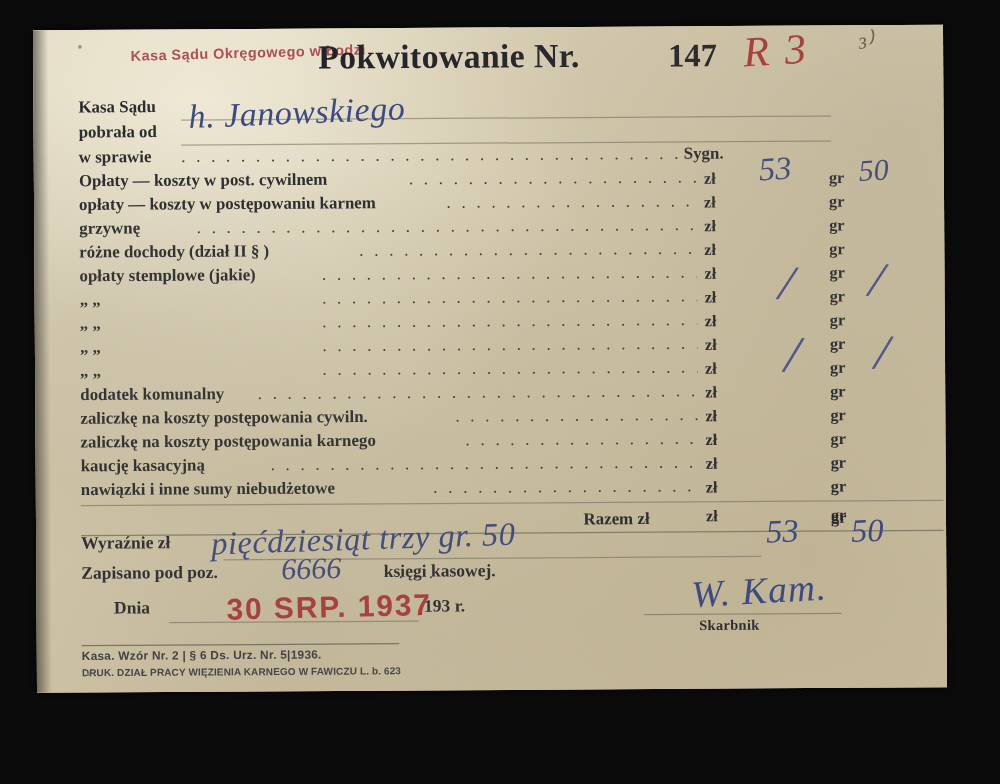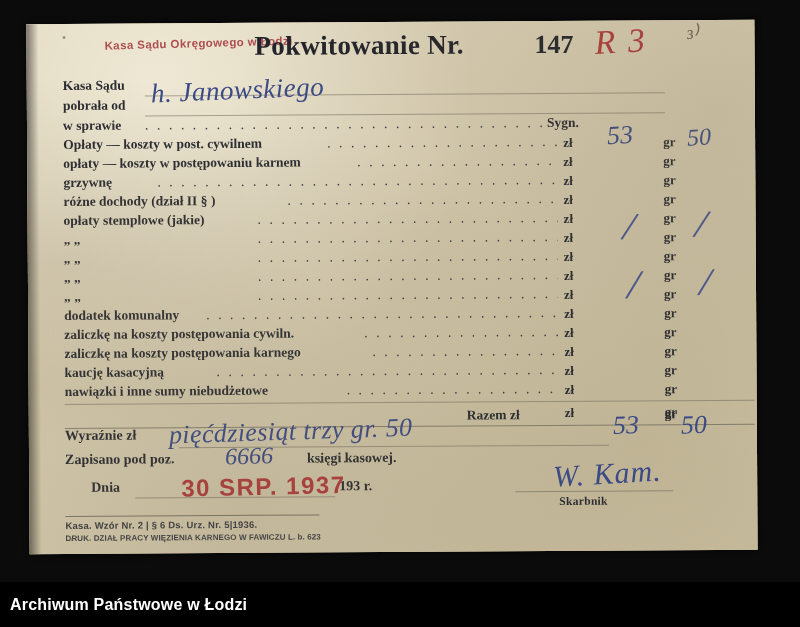--- a/index.html
+++ b/index.html
@@ -537,17 +537,14 @@
       <div class="ink" id="hw-poz" style="top:420px;">6666</div>
       <div class="ink" id="hw-signature" style="top:436px;">W. Kam.</div>
       <div id="stamp-date" style="top:450px;">30 SRP. 1937</div>
 
       <div class="pin" style="left:36px; top:12px;"></div>
       <div class="pin" style="left:40px; top:514px;"></div>
 
     </div>
   </div>
 
-  <div id="watermark-bar">
-    <span>Archiwum Państwowe w Łodzi</span>
-  </div>
 
 </div>
 
 </body></html>

